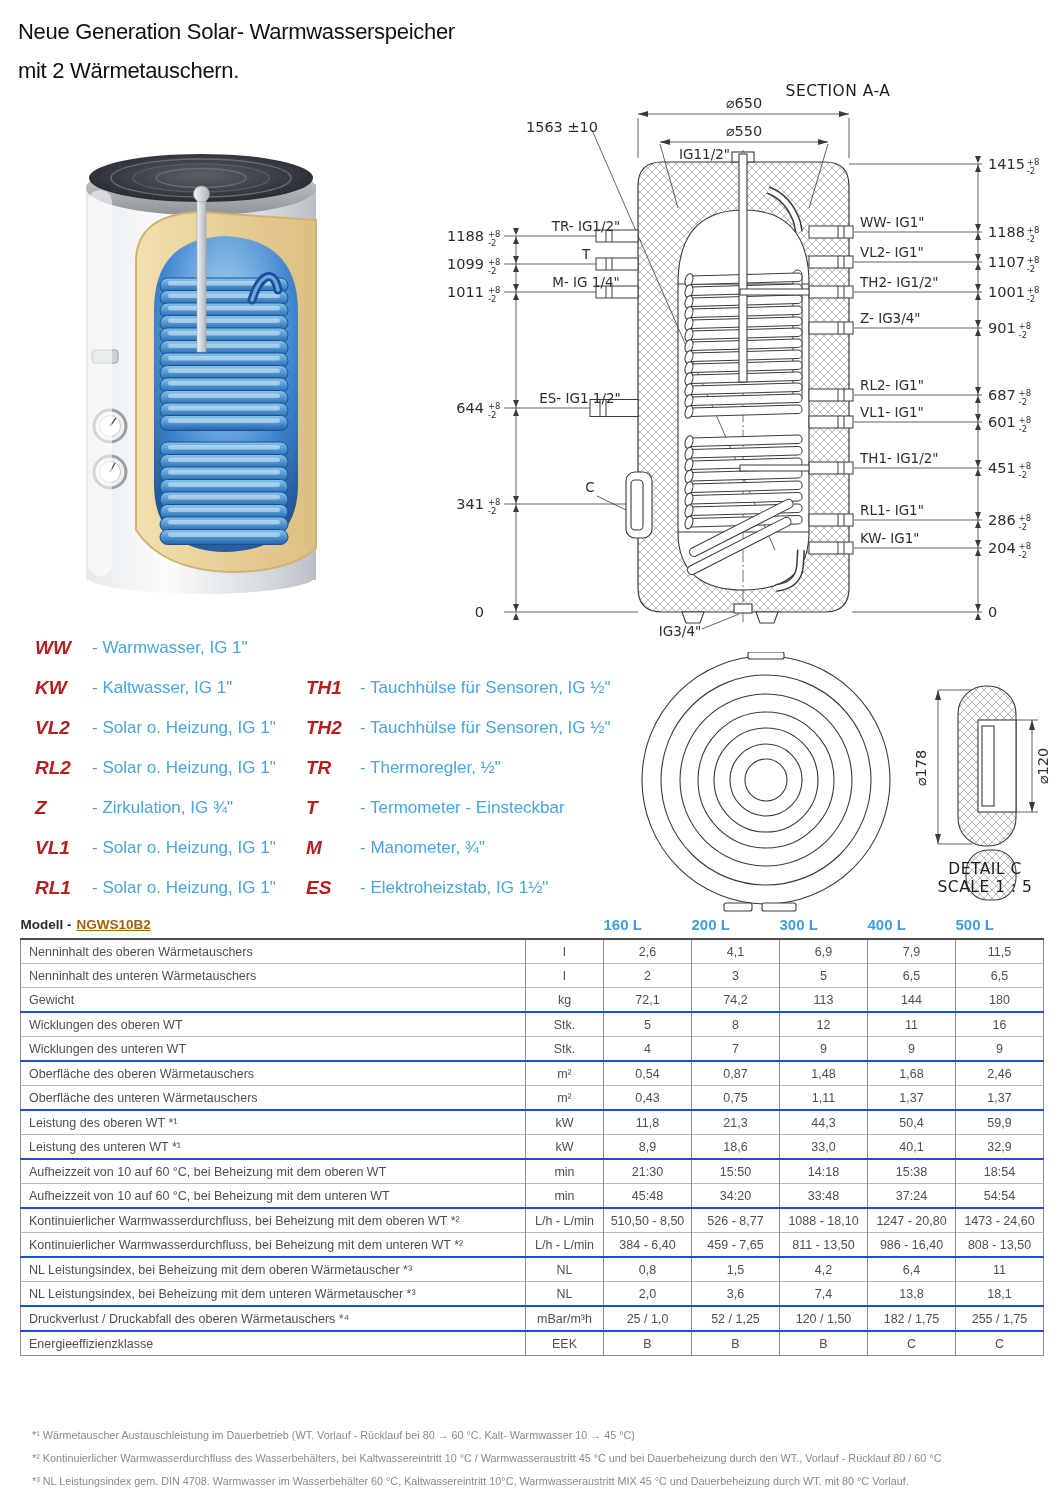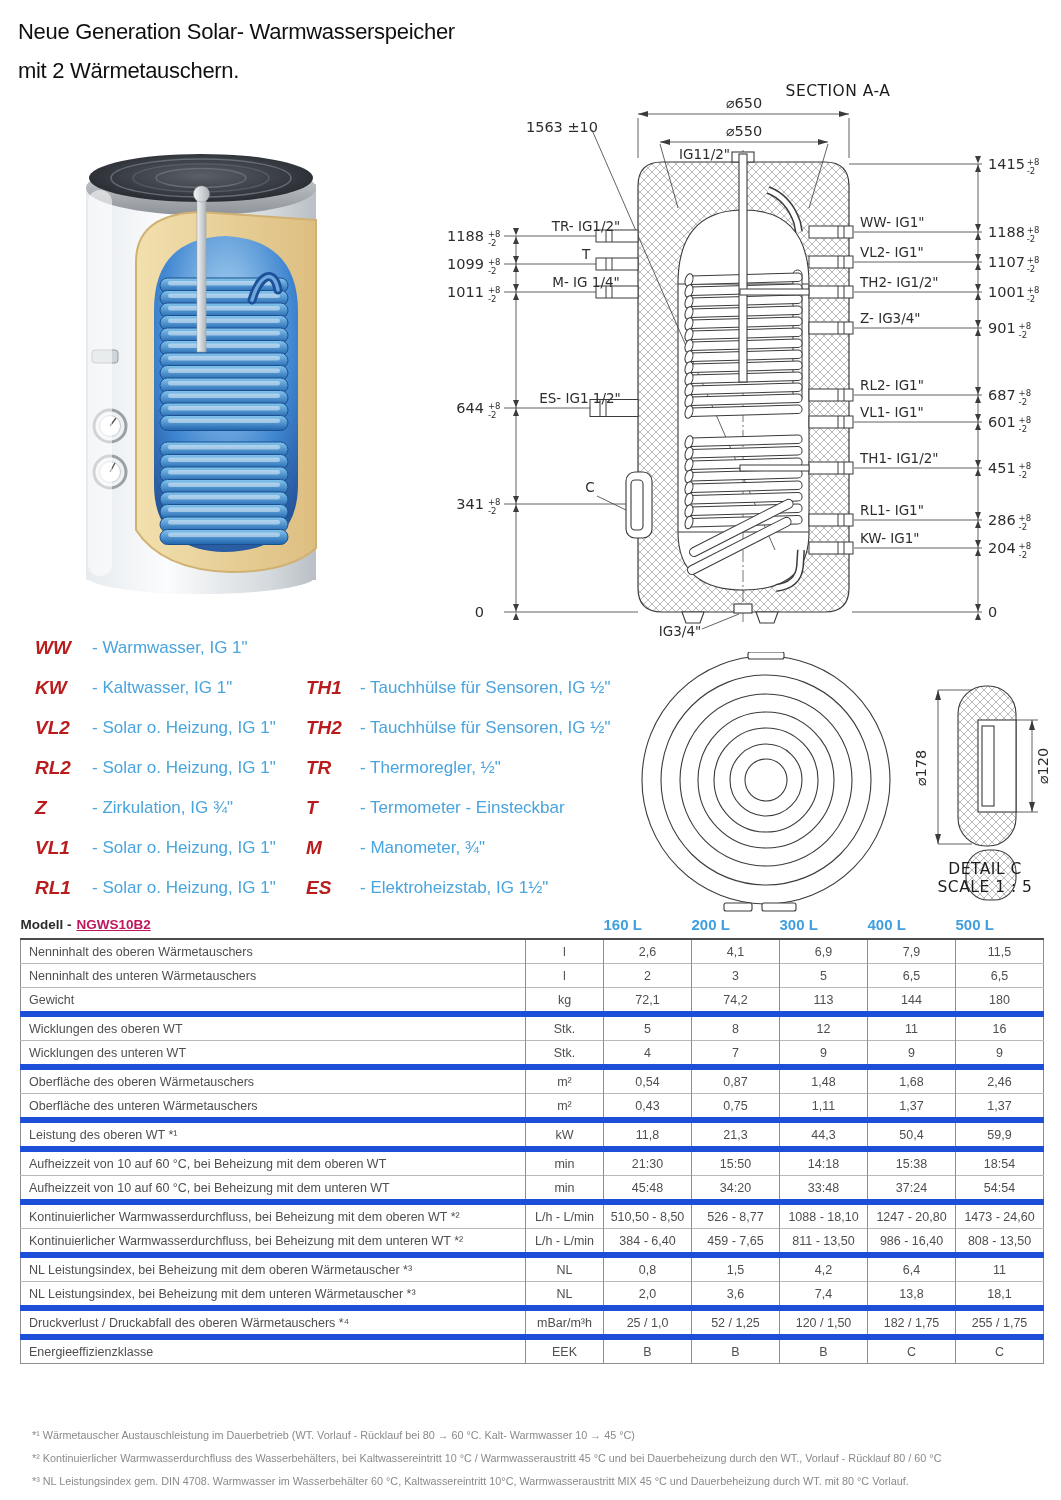--- a/index.html
+++ b/index.html
@@ -28,26 +28,26 @@
   .ln{stroke:#3b3b3b;stroke-width:1.1;fill:none;}
   .wfill{fill:#fff;stroke:#3b3b3b;stroke-width:1.1;}
   .tube-outer{stroke:#3b3b3b;stroke-width:8;fill:none;}
   .tube-inner{stroke:#fff;stroke-width:5;fill:none;}
 
   
   #spec-table{position:absolute;left:20px;top:910px;width:1023px;border-collapse:collapse;
               font-size:12.5px;color:#4f4f4f;table-layout:fixed;}
   #spec-table thead th{height:28px;vertical-align:middle;padding:0;border-bottom:2px solid #4c4c4c;}
   .model-cell{text-align:left;font-size:13.5px;color:#2b2b2b;font-weight:bold;padding-left:2px;}
-  .model-link{color:#be185d;text-decoration:underline;font-weight:bold;margin-left:5px;}
+  .model-link{color:#a16207;text-decoration:underline;font-weight:bold;margin-left:5px;}
   .size-col{color:#3f9fdf;font-weight:bold;font-size:15px;text-align:left;}
   #spec-table tbody{border:1px solid #8f8f8f;}
   #spec-table tbody tr{border-top:1px solid #b8b8b8;}
   #spec-table tbody tr:first-child{border-top:none;}
-  #spec-table tbody tr.group{border-top:6px solid #1d4ed8;padding-left:36px;}
+  #spec-table tbody tr.group{border-top:2px solid #1d4ed8;padding-left:36px;}
   #spec-table td{height:23px;padding:0;border-right:1px solid #8f8f8f;}
   #spec-table td:last-child{border-right:none;}
   #spec-table td.label{text-align:left;padding-left:8px;}
   #spec-table td.unit,#spec-table td.val{text-align:center;}
 
   
   #footnotes{left:32px;top:1424px;font-size:10.8px;color:#8a8a8a;line-height:23px;}
 </style>
 </head>
 <body>
@@ -623,20 +623,29 @@
       </tr>
       <tr class="group">
         <td class="label">Leistung des oberen WT *¹</td>
         <td class="unit">kW</td>
         <td class="val">11,8</td>
         <td class="val">21,3</td>
         <td class="val">44,3</td>
         <td class="val">50,4</td>
         <td class="val">59,9</td>
       </tr>
+      <tr>
+        <td class="label">Leistung des unteren WT *¹</td>
+        <td class="unit">kW</td>
+        <td class="val">8,9</td>
+        <td class="val">18,6</td>
+        <td class="val">33,0</td>
+        <td class="val">40,1</td>
+        <td class="val">32,9</td>
+      </tr>
       <tr class="group">
         <td class="label">Aufheizzeit von 10 auf 60 °C, bei Beheizung mit dem oberen WT</td>
         <td class="unit">min</td>
         <td class="val">21:30</td>
         <td class="val">15:50</td>
         <td class="val">14:18</td>
         <td class="val">15:38</td>
         <td class="val">18:54</td>
       </tr>
       <tr>

